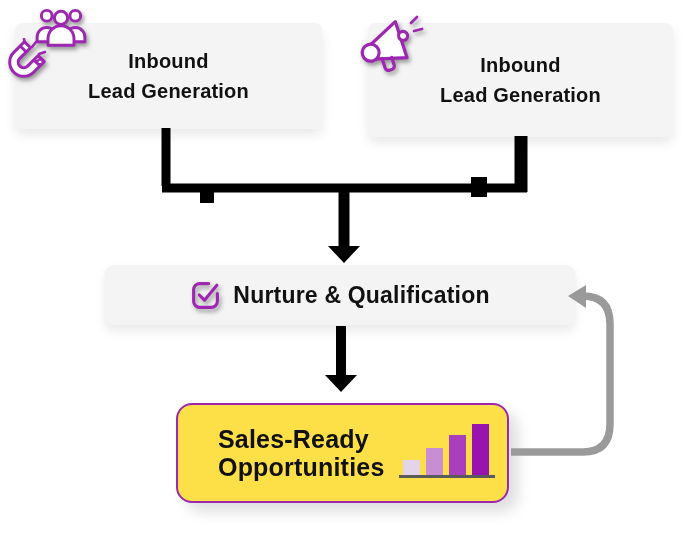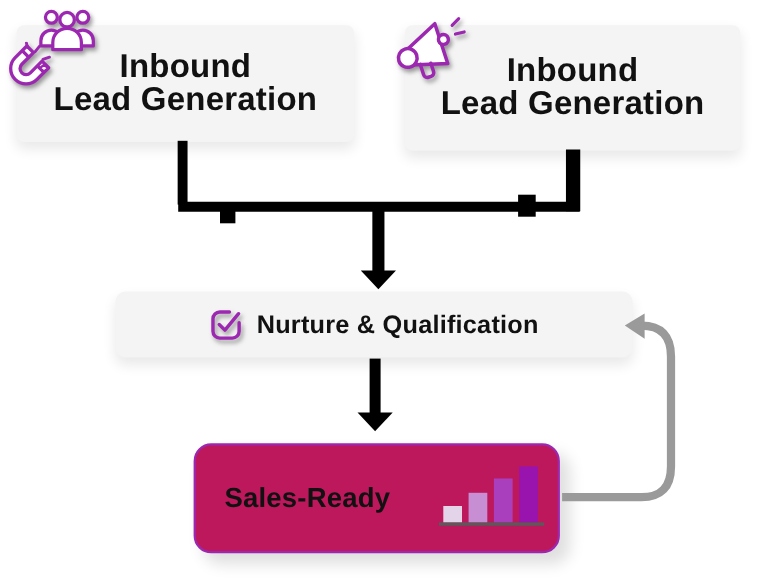--- a/index.html
+++ b/index.html
@@ -2,30 +2,30 @@
 <html><head>
 <meta charset="utf-8">
 <style>
   html,body { margin:0; padding:0; background:#ffffff; }
   .canvas {
     position:relative; width:688px; height:533px; background:#ffffff;
     font-family:"Liberation Sans", sans-serif; color:#111111; overflow:hidden;
   }
   .node { position:absolute; display:flex; align-items:center; justify-content:center; box-sizing:border-box; }
   .box-gray { background:#f4f4f4; border-radius:7px; box-shadow:0 6px 12px rgba(0,0,0,0.09); }
-  .node-label { text-align:center; font-weight:700; font-size:30px; line-height:30px; letter-spacing:0.2px; }
+  .node-label { text-align:center; font-weight:700; font-size:20px; line-height:30px; letter-spacing:0.2px; }
   .inbound  { left:15px;  top:23px;  width:307px; height:106px; z-index:1; }
   .outbound { left:368px; top:23px;  width:305px; height:114px; z-index:1; }
   .nurture  { left:105px; top:265px; width:470px; height:60px;  z-index:1; border-radius:9px; gap:12px; }
   .nurture .node-label { font-size:23px; line-height:26px; }
   .sales {
     left:176px; top:403px; width:333px; height:100px; z-index:1;
-    background:#be185d; border:2px solid #9c27b0; border-radius:16px;
+    background:#fde047; border:2px solid #9c27b0; border-radius:16px;
     box-shadow:9px 9px 14px rgba(0,0,0,0.13);
-    justify-content:flex-start; padding-left:26px;
+    justify-content:flex-start; padding-left:40px;
   }
   .sales .node-label { text-align:left; font-size:25px; line-height:28px; }
   .connectors { position:absolute; left:0; top:0; z-index:2; pointer-events:none; }
   .icon { position:absolute; z-index:3; line-height:0; }
   .icon-people    { left:35px;  top:7px; }
   .icon-magnet    { left:2px;   top:38px; }
   .icon-megaphone { left:356px; top:11px; }
   .icon-check     { position:static; line-height:0; flex:0 0 auto; }
   .icon-barchart  { position:absolute; right:12px; bottom:21px; line-height:0; }
   .shadowed { filter: drop-shadow(2px 3px 2px rgba(60,60,60,0.5)); }
@@ -75,20 +75,21 @@
         <path d="M18,3.5 H9.5 A6,6 0 0 0 3.5,9.5 V20.5 A6,6 0 0 0 9.5,26.5 H20.5 A6,6 0 0 0 26.5,20.5 V13" fill="none" stroke="#9c27b0" stroke-width="3" stroke-linecap="round"></path>
         <path d="M9,14.5 L14,19.5 L26,5" fill="none" stroke="#9c27b0" stroke-width="3" stroke-linecap="round" stroke-linejoin="round"></path>
       </svg>
     </span>
     <div class="node-label">Nurture &amp; Qualification</div>
   </div>
 
   <div class="node sales">
     <div class="node-label">
       <div>Sales-Ready</div>
+      <div>Opportunities</div>
     </div>
     <span class="icon-barchart">
       <svg width="96" height="58" viewBox="0 0 96 58">
         <rect x="4" y="38" width="17" height="15" fill="#e3d4ea"></rect>
         <rect x="27" y="26" width="17" height="27" fill="#c78ed3"></rect>
         <rect x="50" y="13" width="17" height="40" fill="#aa3fbd"></rect>
         <rect x="73" y="2" width="17" height="51" fill="#9913ae"></rect>
         <line x1="0" y1="54.5" x2="96" y2="54.5" stroke="#5a5a5a" stroke-width="3"></line>
       </svg>
     </span>

